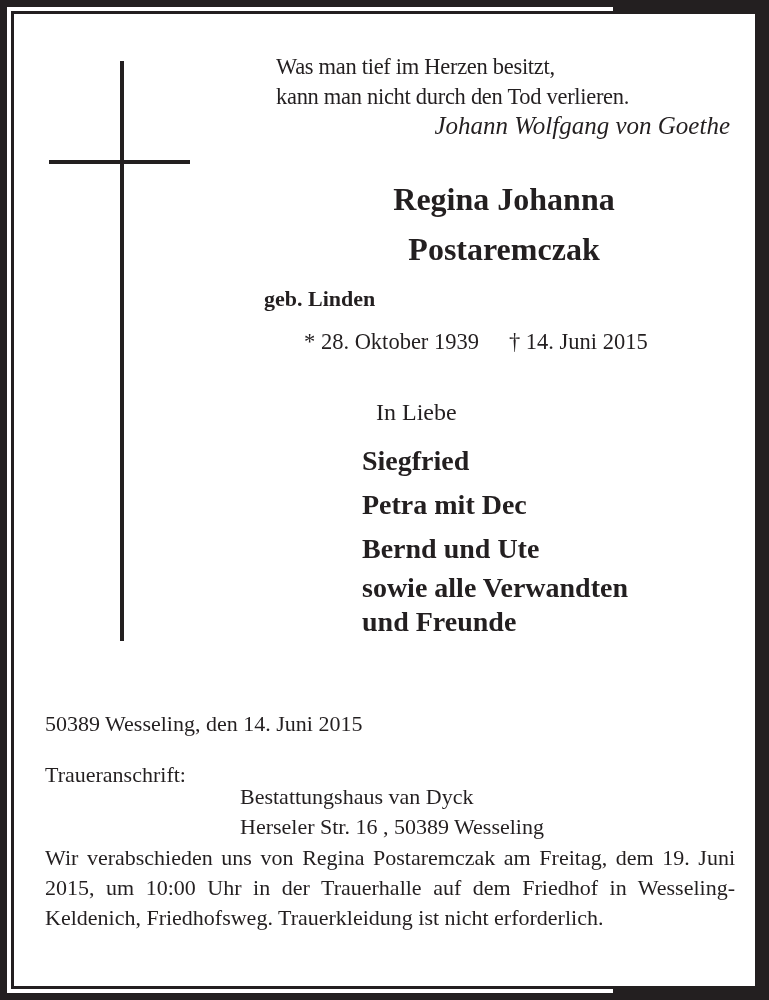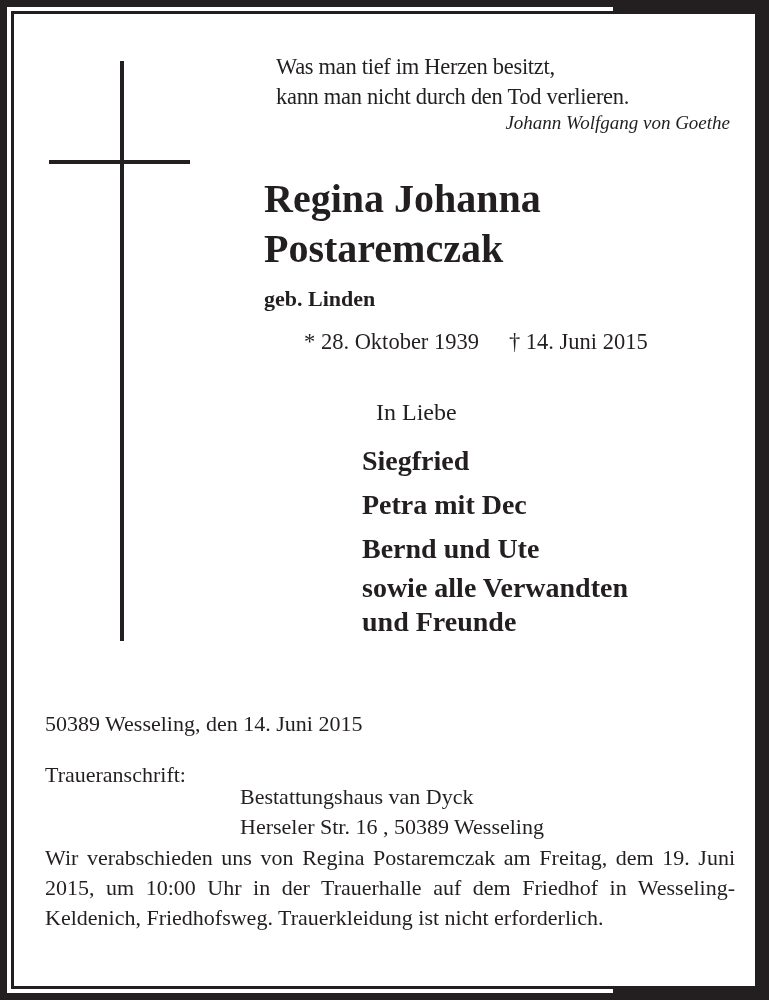--- a/index.html
+++ b/index.html
@@ -13,22 +13,22 @@
     background: #ffffff;
   }
   .inner-frame {
     position: absolute; left: 4px; top: 4px; width: 741px; height: 972px;
     border: 3px solid #231f20; background: #ffffff;
   }
   .cross-v { position: absolute; left: 106px; top: 47px; width: 4px; height: 580px; background: #231f20; }
   .cross-h { position: absolute; left: 35px; top: 146px; width: 141px; height: 4px; background: #231f20; }
   .abs { position: absolute; white-space: nowrap; }
   .quote { left: 262px; top: 38px; font-size: 22.5px; line-height: 30px; letter-spacing: -0.3px; }
-  .quote-author { right: 25px; top: 98px; font-size: 19px; font-style: italic; }
-  .name { left: 250px; width: 480px; text-align: left; top: 160px; font-size: 40px; line-height: 50px; font-weight: bold; }
+  .quote-author { right: 25px; top: 98px; font-size: 25px; font-style: italic; }
+  .name { left: 250px; width: 480px; text-align: center; top: 160px; font-size: 32px; line-height: 50px; font-weight: bold; }
   .birthname { left: 250px; width: 480px; top: 272px; font-size: 22px; font-weight: bold; }
   .dates { left: 290px; top: 315px; font-size: 22.5px; text-align: center; }
   .dates .sep { display: inline-block; width: 30px; }
   .inliebe { left: 362px; top: 385px; font-size: 24px; }
   .mourners { left: 348px; top: 425px; font-size: 28px; line-height: 44px; font-weight: bold; }
   .mourners .last { line-height: 34px; }
   .place-date { left: 31px; top: 697px; font-size: 22px; }
   .addr-label { left: 31px; top: 748px; font-size: 22px; }
   .addr { left: 226px; top: 748px; font-size: 22px; line-height: 30px; margin-top: 20px; }
   .service { left: 31px; top: 829px; width: 690px; font-size: 22px; line-height: 30px; text-align: justify; white-space: normal; }

